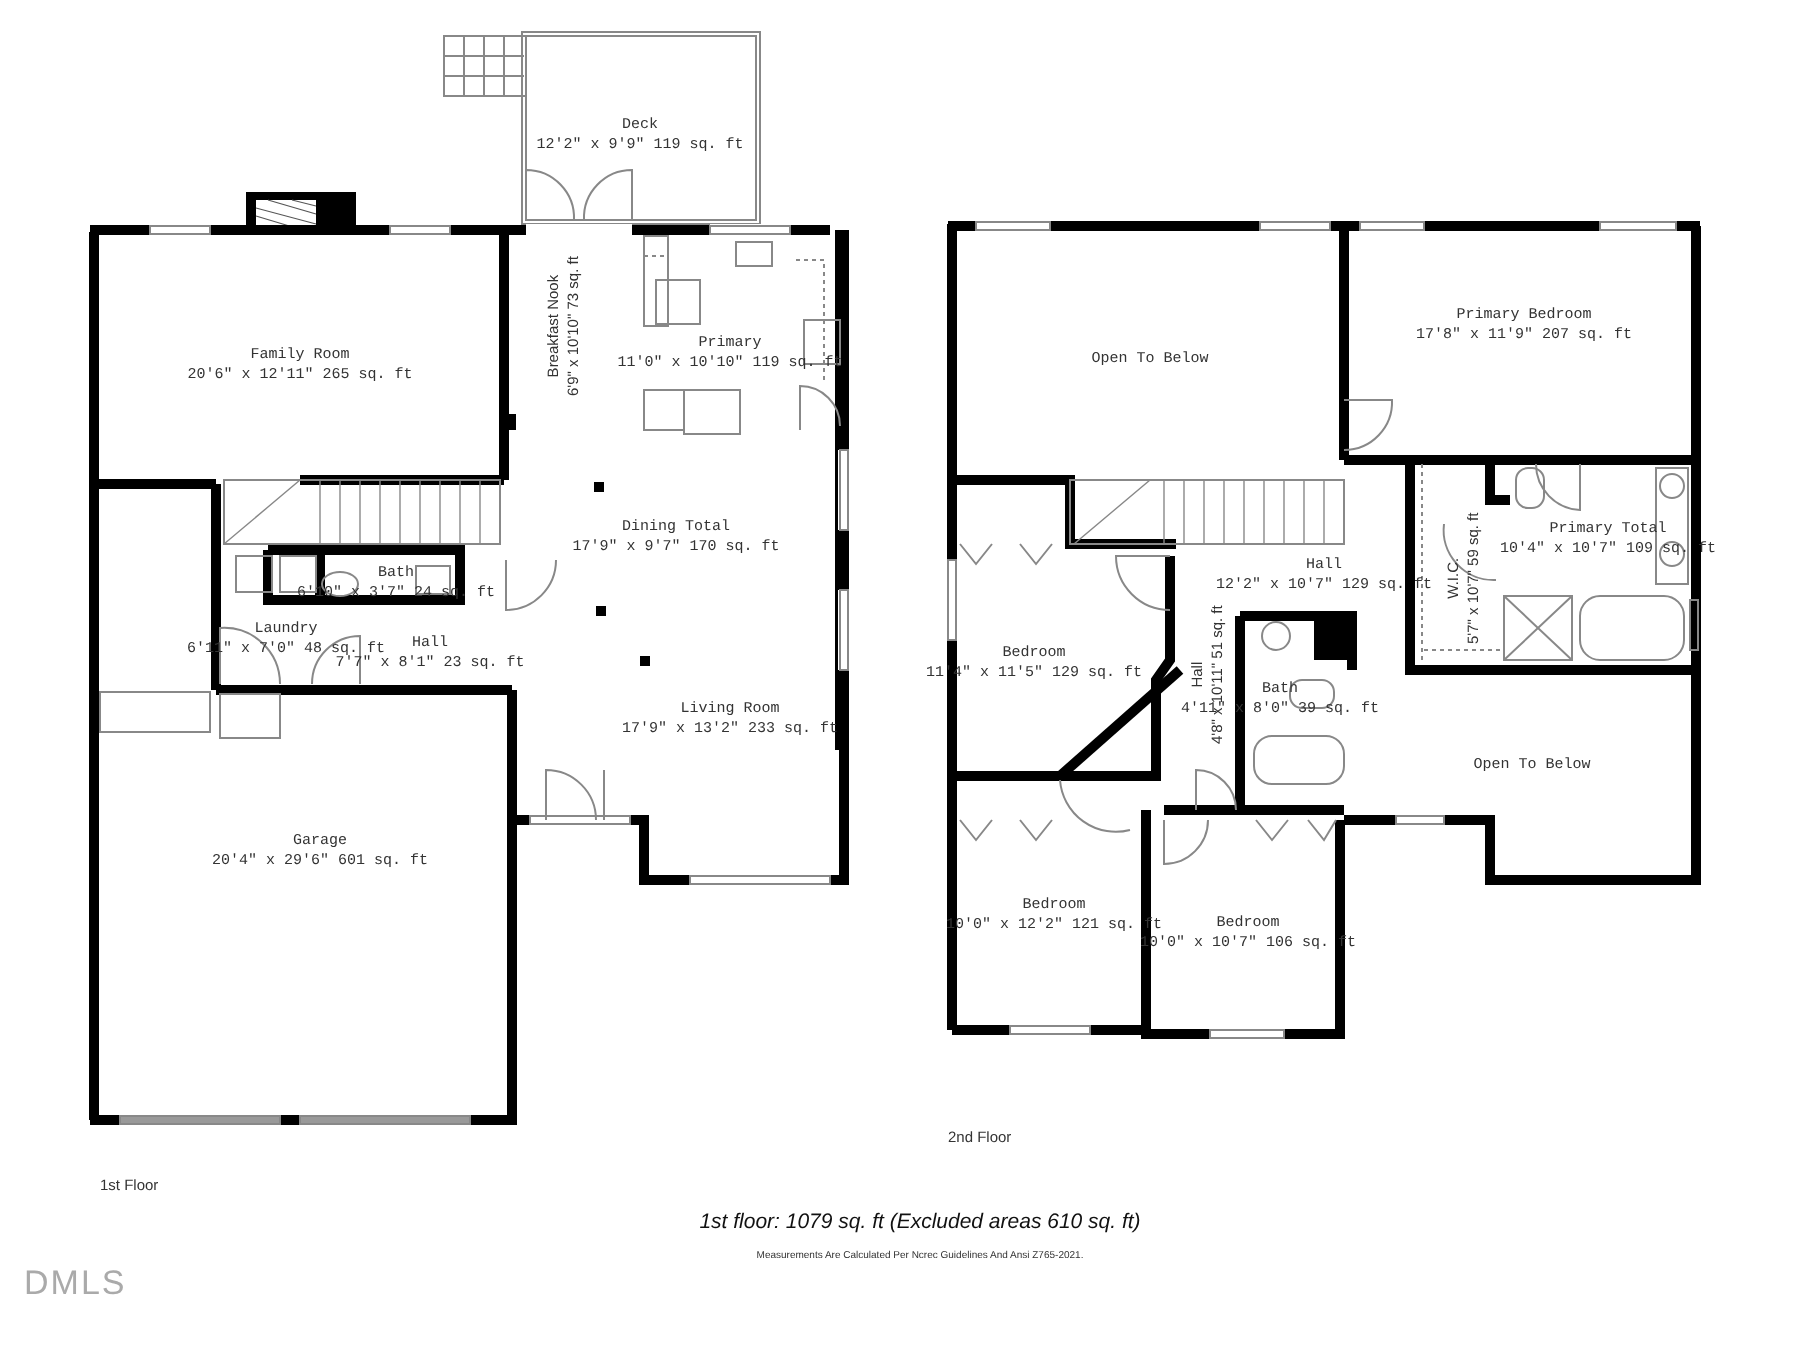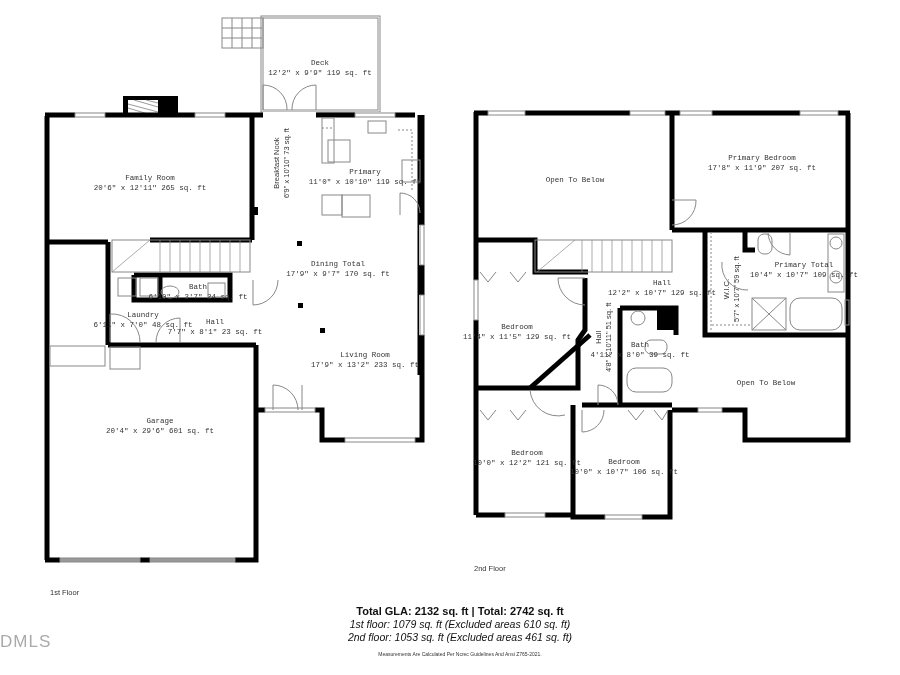--- a/index.html
+++ b/index.html
@@ -7,21 +7,21 @@
     #plan { position: absolute; left: 0; top: 0; width: 900px; height: 675px; }
     .lbl { position: absolute; text-align: center; color: #333; font-size: 7.5px; line-height: 10px; white-space: nowrap; transform: translateX(-50%); font-family: Liberation Mono, monospace; }
     .lbl span { display: block; }
     .vlbl { position: absolute; color: #333; font-size: 7.5px; line-height: 10px; white-space: nowrap; transform-origin: 0 0; transform: rotate(-90deg); text-align: center; }
     .vlbl span { display: block; }
     .floor-lbl { position: absolute; font-size: 7.5px; color: #333; }
     .summary { position: absolute; left: 300px; width: 320px; text-align: center; color: #111; }
     .summary .t1 { font-weight: bold; font-size: 11px; line-height: 13px; }
     .summary .t2 { font-size: 10.5px; line-height: 13px; font-style: italic; }
     .summary .t3 { font-size: 5px; line-height: 8px; margin-top: 6px; color: #333; }
-    .logo { position: absolute; left: 0px; top: 632px; font-size: 17px; color: #aaa; letter-spacing: 1px; font-weight: 300; }
+    .logo { position: absolute; left: 0px; top: 632px; font-size: 17px; color: #aaa; letter-spacing: 1px; font-weight: 300; padding-left: 12px; }
   </style>
 </head>
 <body>
 
 <svg id="plan" viewBox="0 0 900 675" xmlns="http://www.w3.org/2000/svg">
   <g fill="none" stroke="#000">
 
     <g stroke="#888" stroke-width="1">
       <rect x="261" y="16" width="119" height="96"></rect>
       <rect x="263" y="18" width="115" height="92"></rect>
@@ -291,19 +291,17 @@
     <span>Bedroom</span>
     <span>10'0" x 12'2" 121 sq. ft</span>
   </div>
 <div class="lbl" style="left:624px;top:457px;">
     <span>Bedroom</span>
     <span>10'0" x 10'7" 106 sq. ft</span>
   </div>
 <div class="floor-lbl" style="left:474px;top:564px;">2nd Floor</div>
 
 <div class="summary" style="top:605px;">
-  <div class="t1">Total GLA: 2132 sq. ft | Total: 2742 sq. ft</div>
   <div class="t2">1st floor: 1079 sq. ft (Excluded areas 610 sq. ft)</div>
-  <div class="t2">2nd floor: 1053 sq. ft (Excluded areas 461 sq. ft)</div>
   <div class="t3">Measurements Are Calculated Per Ncrec Guidelines And Ansi Z765-2021.</div>
 </div>
 
 <div class="logo">DMLS</div>
 
 </body></html>

